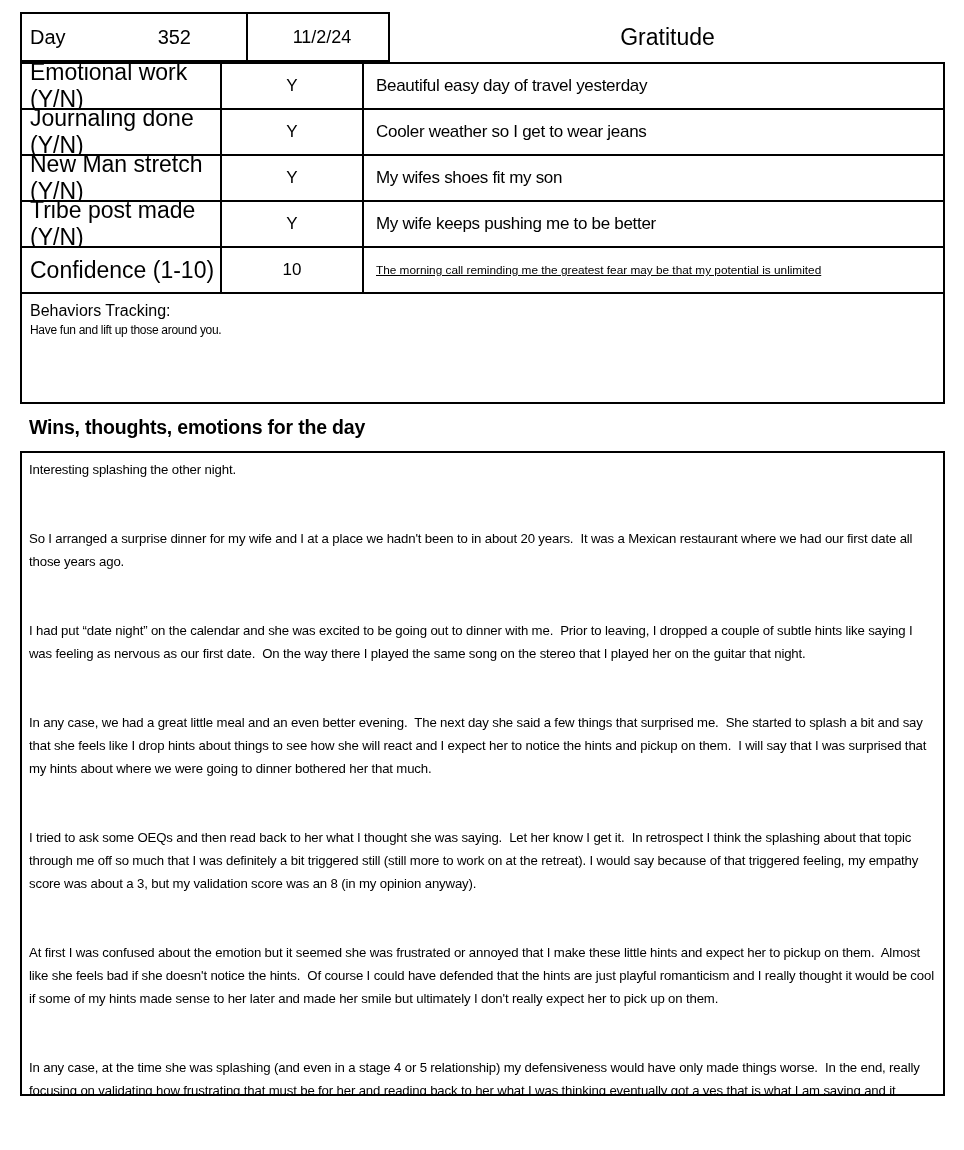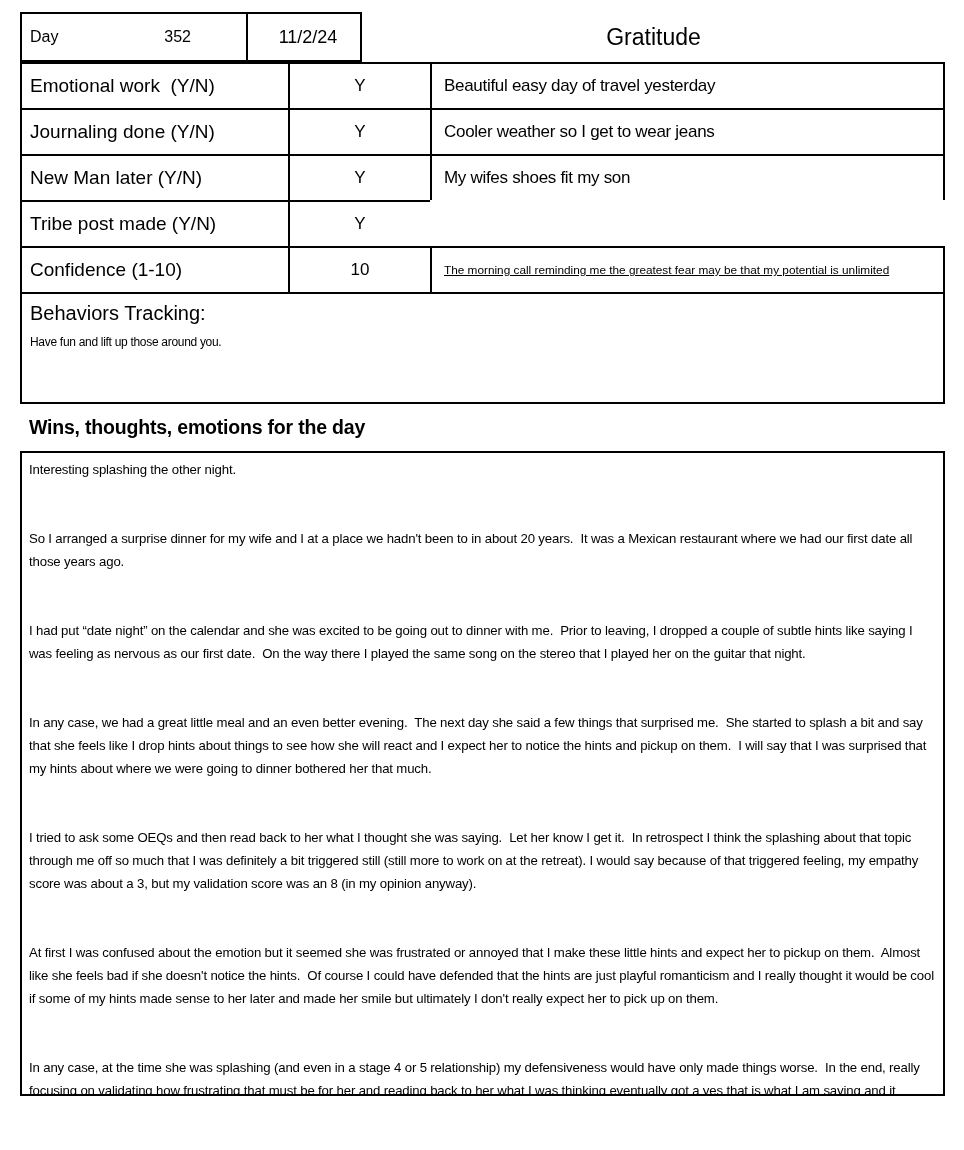--- a/index.html
+++ b/index.html
@@ -13,42 +13,42 @@
 
   
   .track-table { width: 925px; }
   .trow { display: flex; box-sizing: border-box; }
   .cell { box-sizing: border-box; display: flex; align-items: center; overflow: hidden; }
 
   .head { height: 50px; }
   .head .ca {
     width: 228px; border: 2px solid #000;
     padding: 0 55px 0 8px; justify-content: space-between;
-    font-size: 16px;
+    font-size: 20px;
   }
   .head .cb {
-    width: 114px; border: 2px solid #000; border-left: none;
+    width: 142px; border: 2px solid #000; border-left: none;
     justify-content: center; font-size: 18px; padding-left: 8px;
   }
   .head .cc { flex: 1; justify-content: center; font-size: 23px; }
 
   .data { height: 46px; }
   .data .cell { border-top: 2px solid #000; border-left: 2px solid #000; }
-  .data .cl { width: 268px; padding-left: 8px; font-size: 19px; white-space: pre-wrap; }
+  .data .cl { width: 200px; padding-left: 8px; font-size: 23px; white-space: pre-wrap; }
   .data .cv { width: 142px; justify-content: center; font-size: 17px; }
   .data .cg { flex: 1; border-right: 2px solid #000; padding-left: 12px;
               font-size: 17px; letter-spacing: -0.3px; }
   .data .cg.small { font-size: 11.8px; letter-spacing: 0; text-decoration: underline; }
   .data.ctx { height: 44px; }
 
   .behaviors {
     box-sizing: border-box; width: 925px; height: 112px;
     border: 2px solid #000; padding: 8px 8px 0 8px;
   }
-  .bt-title { font-size: 20px; margin-bottom: 10px; }
+  .bt-title { font-size: 16px; margin-bottom: 3px; }
   .bt-text  { font-size: 12px; letter-spacing: -0.3px; }
 
   
   .wins-heading {
     box-sizing: border-box; width: 925px; height: 47px;
     display: flex; align-items: center; padding-left: 9px;
     font-size: 19.5px; font-weight: 600; letter-spacing: -0.2px;
   }
   .wins-body {
     box-sizing: border-box; width: 925px; height: 645px;
@@ -81,28 +81,29 @@
       <div class="cell cg">Beautiful easy day of travel yesterday</div>
     </div>
 
     <div class="trow data">
       <div class="cell cl">Journaling done (Y/N)</div>
       <div class="cell cv">Y</div>
       <div class="cell cg">Cooler weather so I get to wear jeans</div>
     </div>
 
     <div class="trow data">
-      <div class="cell cl">New Man later (Y/N)</div>
+      <div class="cell cl">New Man stretch (Y/N)</div>
       <div class="cell cv">Y</div>
       <div class="cell cg">My wifes shoes fit my son</div>
     </div>
 
     <div class="trow data">
       <div class="cell cl">Tribe post made (Y/N)</div>
       <div class="cell cv">Y</div>
+      <div class="cell cg">My wife keeps pushing me to be better</div>
     </div>
 
     <div class="trow data">
       <div class="cell cl">Confidence (1-10)</div>
       <div class="cell cv">10</div>
       <div class="cell cg small">The morning call reminding me the greatest fear may be that my potential is unlimited</div>
     </div>
 
 
     <div class="behaviors">

